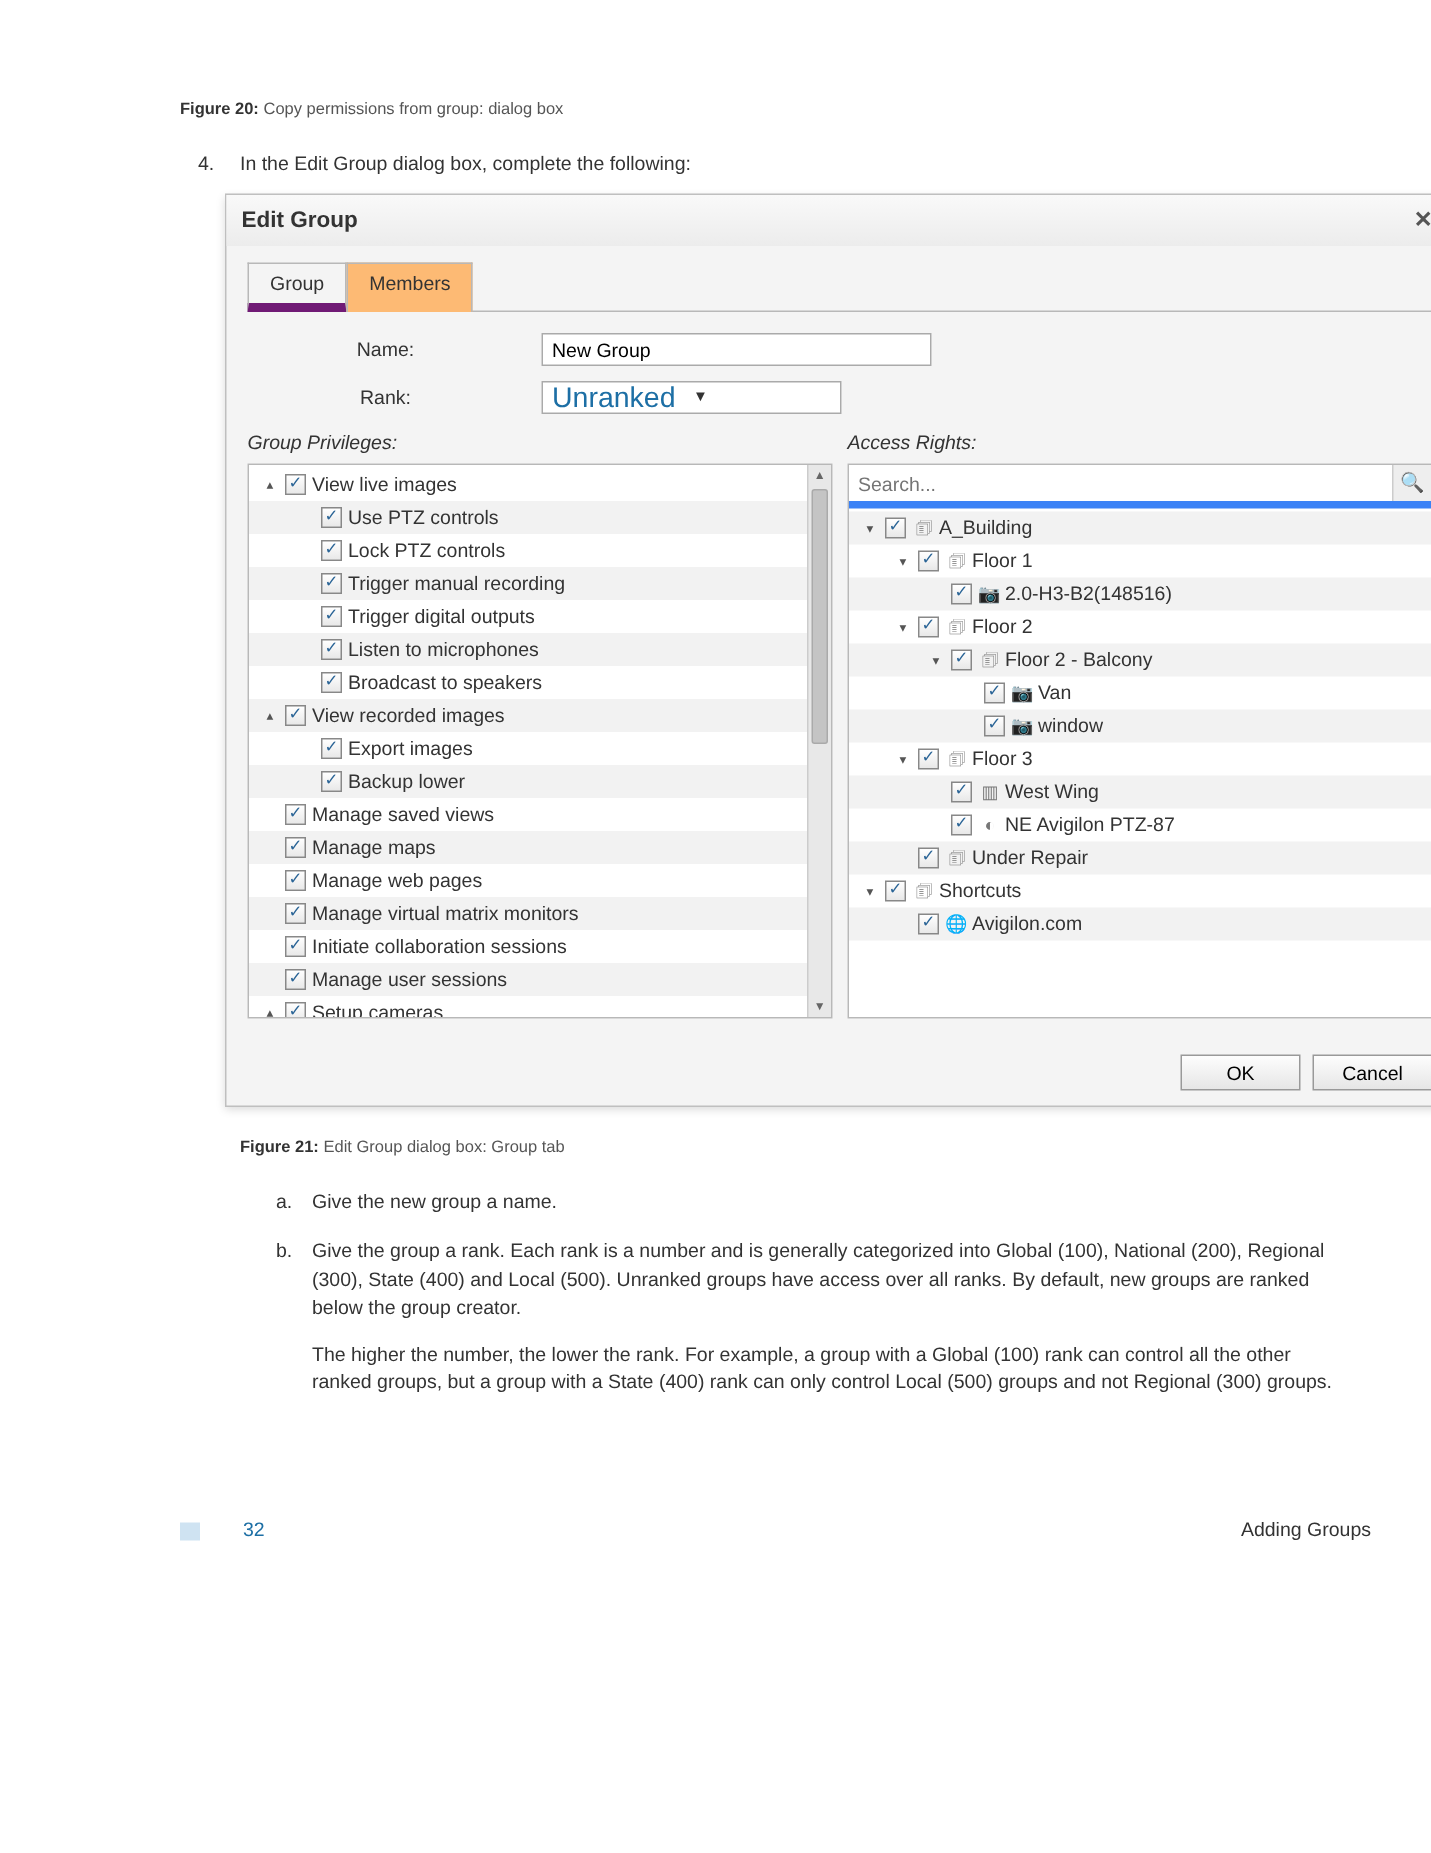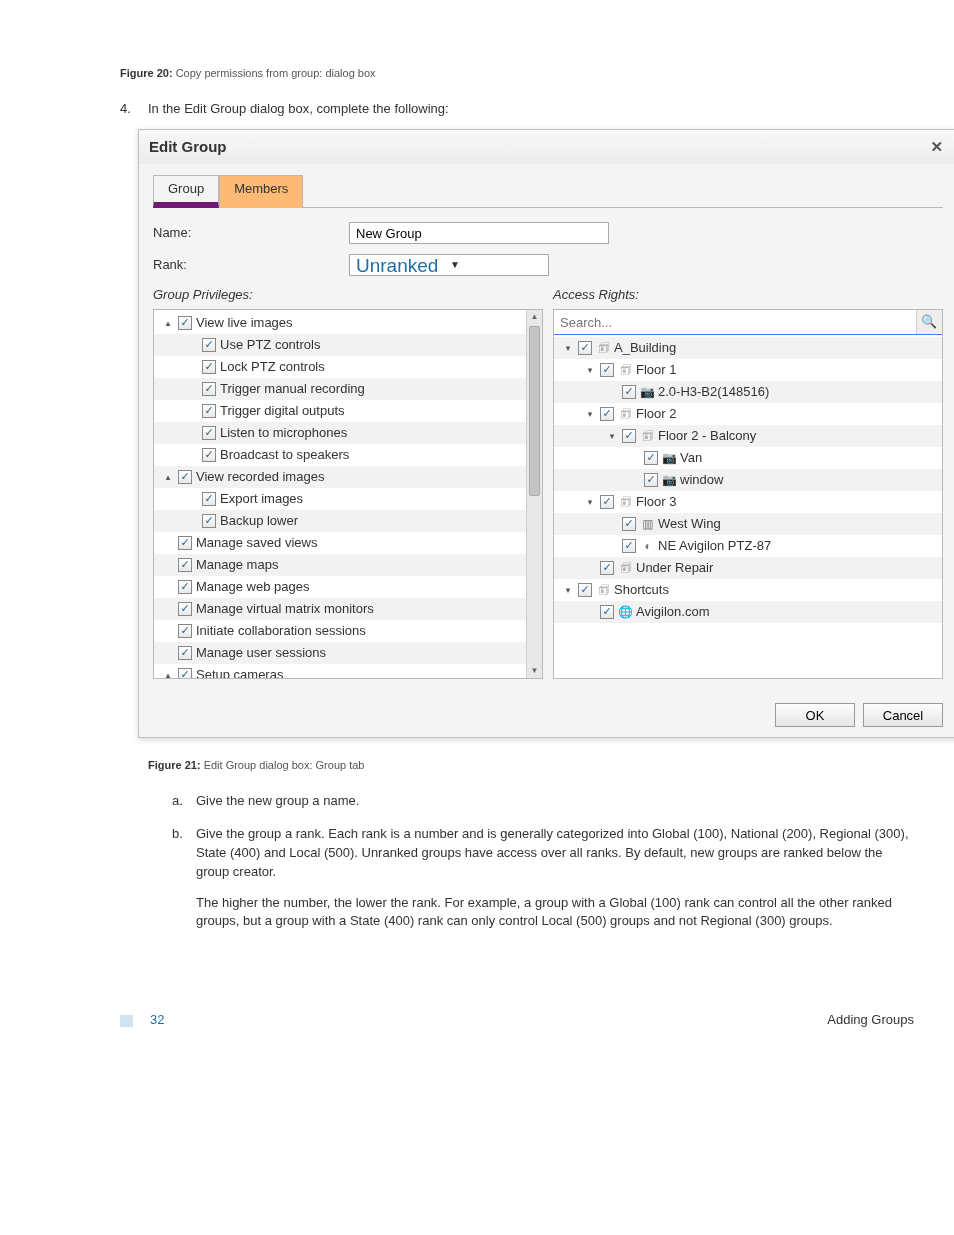--- a/index.html
+++ b/index.html
@@ -8,21 +8,21 @@
     font-family: "Segoe UI", Arial, sans-serif;
     font-size: 13px;
     color: #333;
     background: #fff;
     width: 954px;
     padding: 60px 40px 40px 120px;
     line-height: 1.45;
   }
   .fig-caption { font-size: 11px; color: #555; margin: 6px 0 18px 0; }
   .fig-caption b { font-weight: 700; color: #333; }
-  ol.num4 { list-style: none; padding: 0; margin: 0; }
+  ol.num4 { list-style: none; padding: 0; margin: 12px; }
   ol.num4 > li { position: relative; padding-left: 28px; margin-bottom: 12px; }
   ol.num4 > li::before { content: attr(data-num) "."; position: absolute; left: 0; }
   
   .dialog {
     margin: 10px 0 20px -10px;
     width: 820px;
     border: 1px solid #bfbfbf;
     background: #f4f4f4;
     box-shadow: 0 2px 6px rgba(0,0,0,0.15);
   }
@@ -43,21 +43,21 @@
     border: 1px solid #b8b8b8;
     border-bottom: none;
     background: #fdba74;
     font-size: 13px;
     position: relative;
     top: 1px;
     cursor: pointer;
   }
   .tab.active { background: #f4f4f4; border-bottom: 6px solid #701a75; }
   .form-row { display: flex; align-items: center; margin: 4px 0 10px 0; }
-  .form-label { width: 196px; text-align: left; padding-right: 12px; font-size: 13px; color:#333; }
+  .form-label { width: 196px; text-align: center; padding-right: 12px; font-size: 13px; color:#333; }
   .text-input { width: 260px; height: 22px; border: 1px solid #aaa; padding: 2px 6px; font-size: 13px; background:#fff; }
   .select-wrap { display:inline-flex; align-items:center; border:1px solid #aaa; background:#fff; height:22px; width:200px; padding:0 4px 0 6px; }
   .select-wrap span { color:#1d6fa5; font-size:19px; flex:1; }
   .select-wrap .caret { font-size:10px; color:#333; }
   .cols { display:flex; gap:10px; }
   .col { flex:1; }
   .section-label { font-size:13px; color:#333; margin-bottom:4px;font-style:italic; }
   .listbox {
     border:1px solid #b8b8b8; background:#fff;
     height: 370px; position:relative; overflow:hidden;
@@ -72,30 +72,30 @@
     font-size:13px; padding-left:6px;
   }
   .tree-row.alt { background:#f2f2f2; }
   .disclose { width:12px; font-size:9px; color:#555; text-align:center; }
   .cbx {
     width:14px; height:14px; border:1px solid #888; background:linear-gradient(#fff,#e8e8e8);
     display:inline-flex; align-items:center; justify-content:center; font-size:11px; color:#2a6496;
     margin: 0 4px;
   }
   .icon { width:16px; display:inline-flex; justify-content:center; color:#777; font-size:12px; margin-right:2px;}
-  .searchrow { display:flex; align-items:center; border-bottom:1px solid #3b82f6; }
+  .searchrow { display:flex; align-items:center; border-bottom:5px solid #3b82f6; }
   .searchrow input { flex:1; border:none; height:24px; padding:2px 6px; font-size:13px; outline:none; }
   .searchrow .sbtn { width:26px; height:24px; background:#eee; display:flex; align-items:center; justify-content:center; color:#555; border-left:1px solid #ccc;}
   .btnrow { display:flex; justify-content:flex-end; gap:8px; padding:10px 14px; }
   .wbtn { min-width:80px; height:24px; border:1px solid #999; background:linear-gradient(#fdfdfd,#e6e6e6); font-size:13px; cursor:pointer;}
   ol.alpha { list-style:none; padding:0; margin:10px 0 0 24px; }
   ol.alpha > li { position:relative; padding-left:24px; margin-bottom:14px; }
   ol.alpha > li::before { content: attr(data-lt) "."; position:absolute; left:0; }
   .footer { display:flex; justify-content:space-between; align-items:center; margin-top:80px; font-size:13px; color:#333;}
-  .footer .pg { color:#1d6fa5; }
+  .footer .pg { color:#1d6fa5;margin-left:12px; }
   .footer .deco { width:22px; height:12px; background:linear-gradient(90deg,#cfe3f2 60%,#fff 60%); margin-right:8px; display:inline-block; vertical-align:middle;}
 </style>
 </head>
 <body>
 
 <div class="fig-caption">
   <b>Figure 20:</b>
   <span>Copy permissions from group: dialog box</span>
 </div>
 

